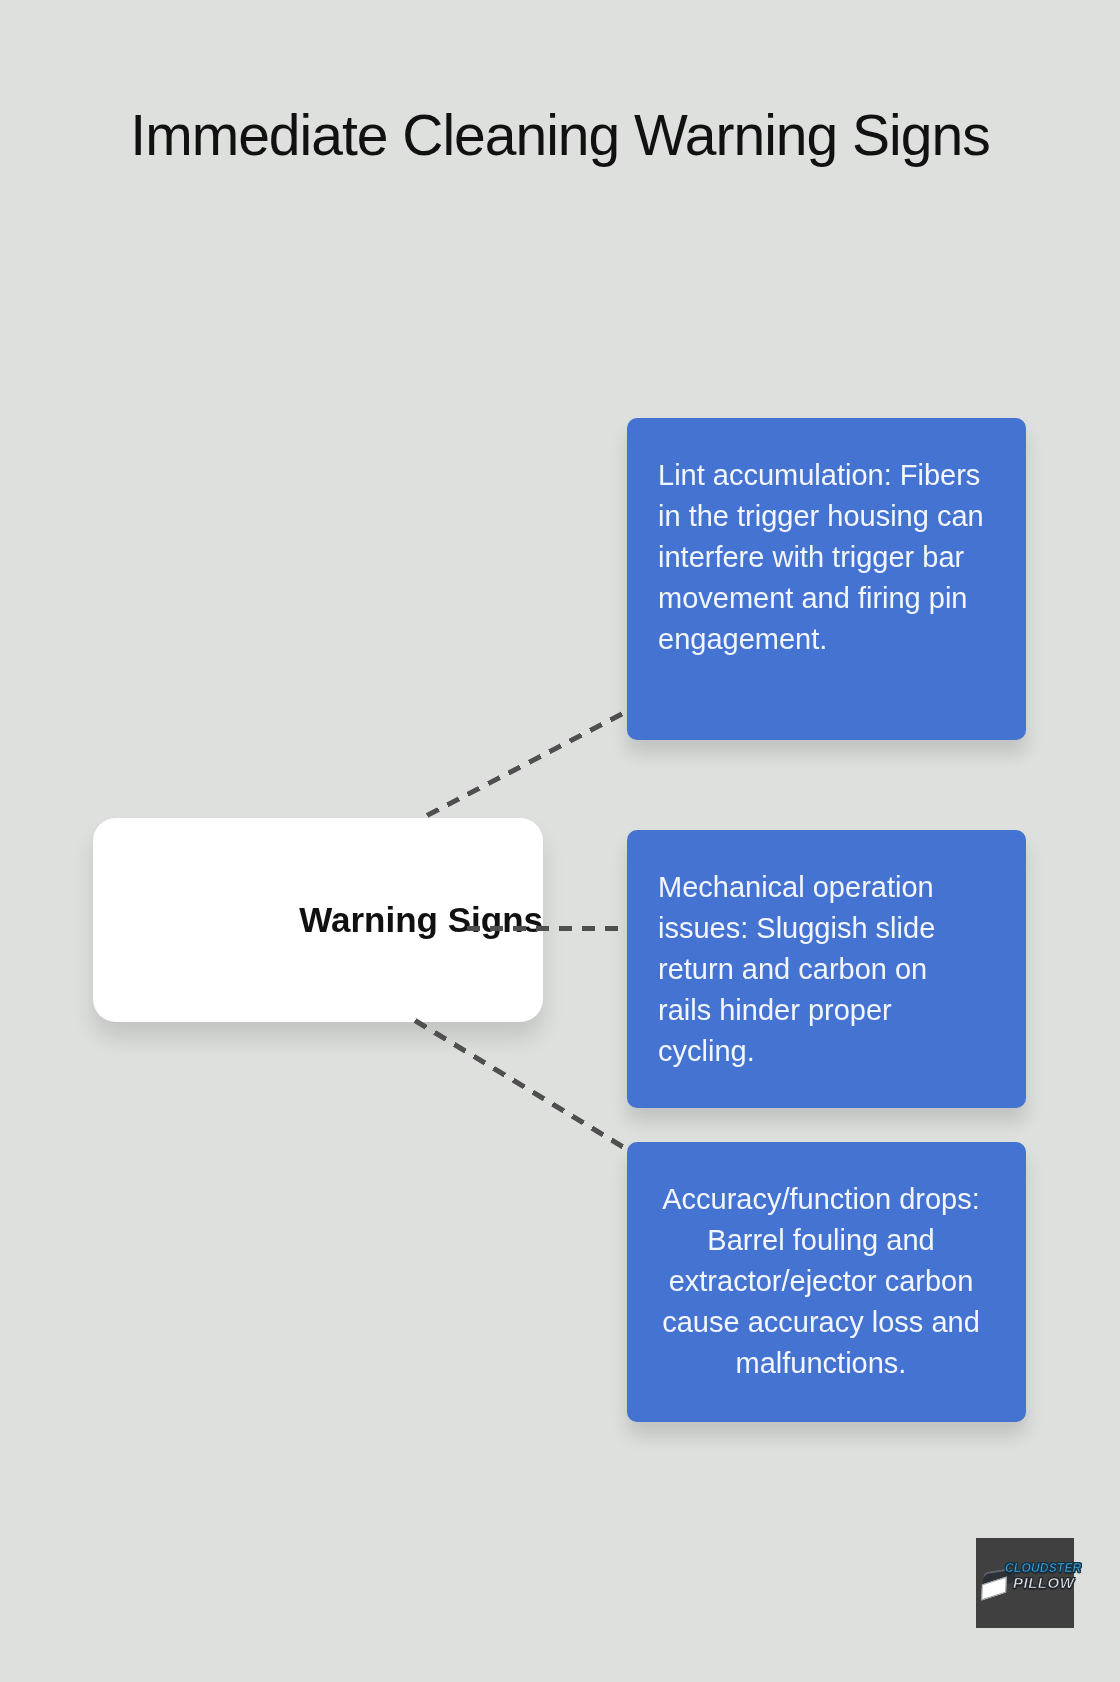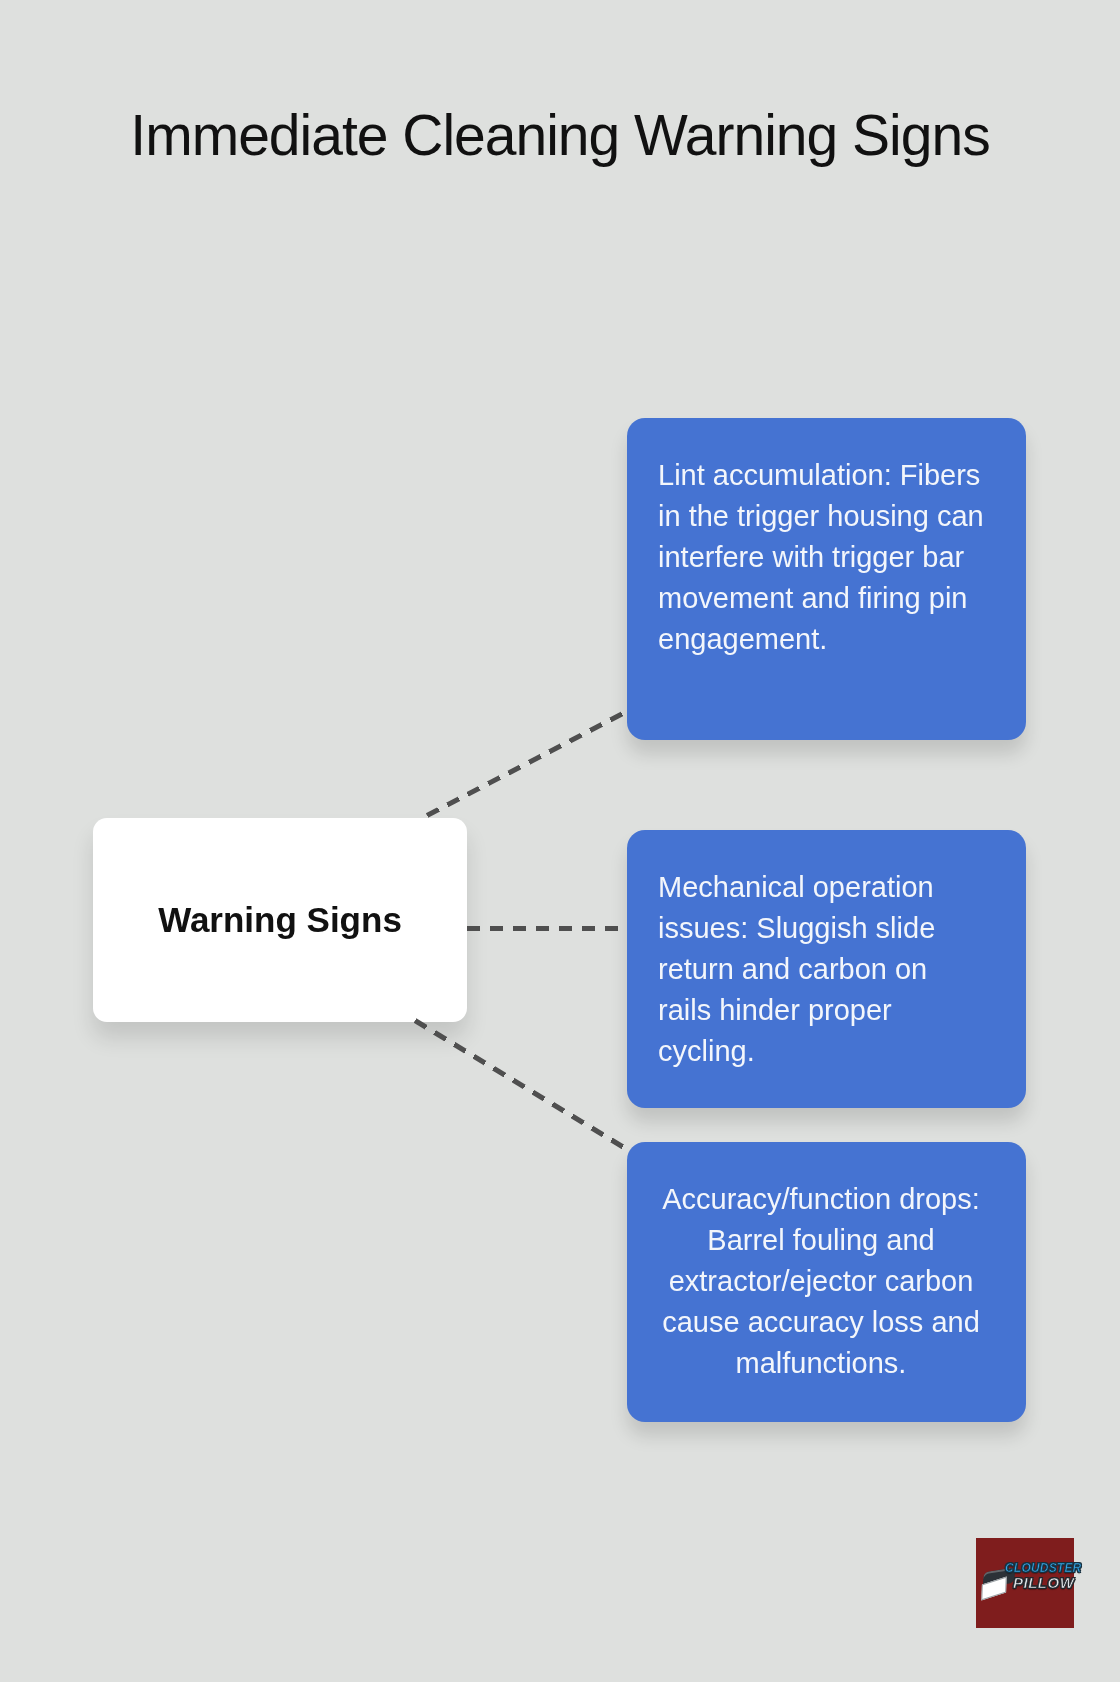--- a/index.html
+++ b/index.html
@@ -27,37 +27,37 @@
     text-align:center;
     font-weight:400;
     font-size:57px;
     line-height:78px;
     color:var(--title-text);
     letter-spacing:-1px;
   }
   .center-node{
     position:absolute;
     left:93px; top:818px;
-    width:374px; height:204px;
+    width:450px; height:204px;
     background:var(--node-bg);
-    border-radius:14px;
+    border-radius:23px;
     box-shadow:0 16px 22px rgba(0,0,0,0.12);
-    display:flex; align-items:center; justify-content:center;
+    display:flex; align-items:center; justify-content:flex-end;
   }
   .center-node .node-label{
     font-weight:700;
     font-size:35px;
     color:var(--node-text);
   }
   .branch{
     position:absolute;
     left:627px;
     width:399px;
     background:var(--branch-bg);
-    border-radius:18px;
+    border-radius:10px;
     box-shadow:0 14px 18px rgba(0,0,0,0.13);
     padding:37px 42px 0 31px;
     color:var(--branch-text);
     font-size:29px;
     line-height:41px;
     font-weight:400;
   }
   .branch-1{ top:418px; height:322px; }
   .branch-2{ top:830px; height:278px; }
   .branch-3{ top:1142px; height:280px;text-align:center; }
@@ -68,21 +68,21 @@
       var(--connector) 0 13px, transparent 13px 23px);
     transform-origin:left center;
   }
   .connector-1{ left:427px; top:813px; width:224px; transform:rotate(-27.5deg); }
   .connector-2{ left:467px; top:926px; width:161px; }
   .connector-3{ left:415px; top:1018px; width:256px; transform:rotate(31.3deg); }
   .logo-box{
     position:absolute;
     left:976px; top:1538px;
     width:98px; height:90px;
-    background:#7f1d1d;
+    background:#404040;
     display:flex; align-items:center; justify-content:center;
   }
   .logo{
     position:relative;
     width:88px; height:46px;
   }
   .pillow-icon{
     position:absolute; left:0; top:8px; width:34px; height:30px;
   }
   .pillow-top{

